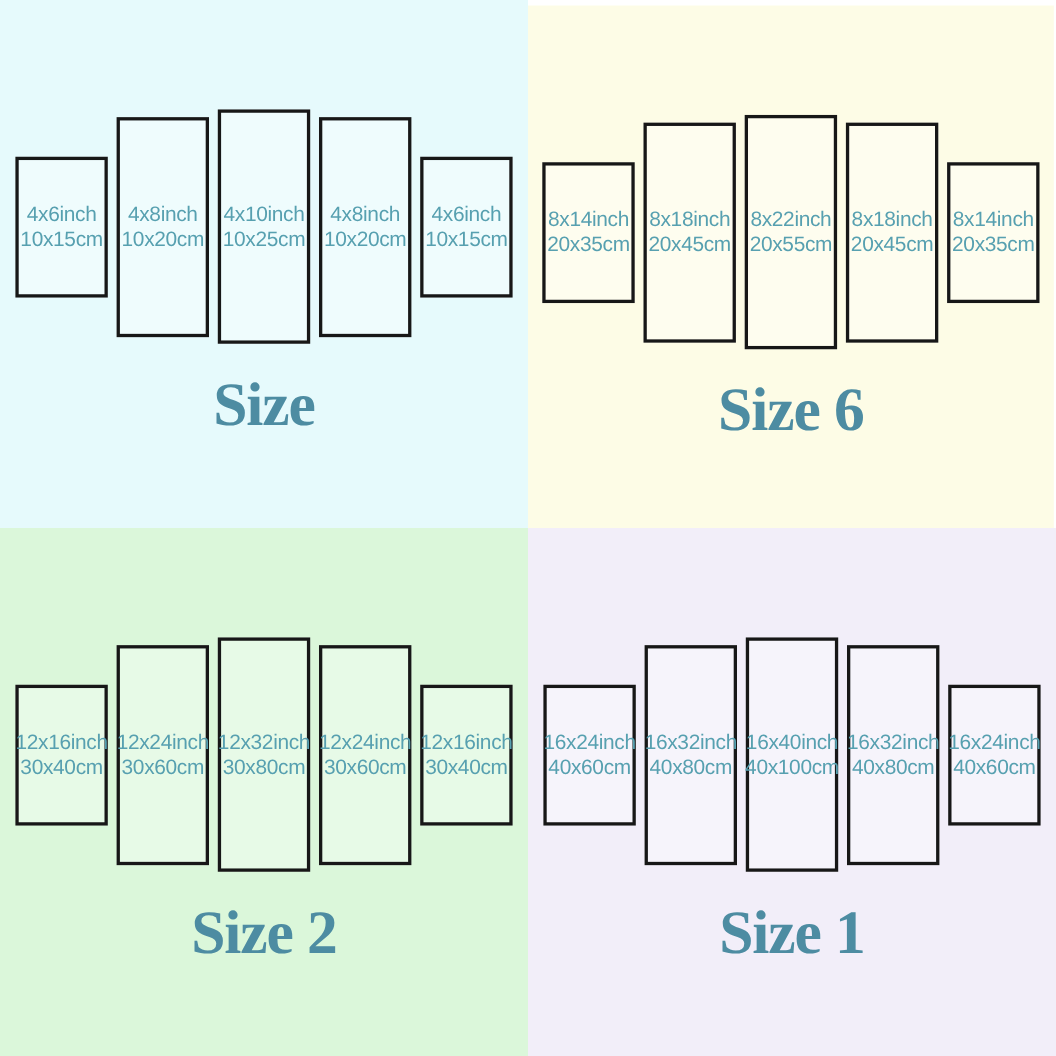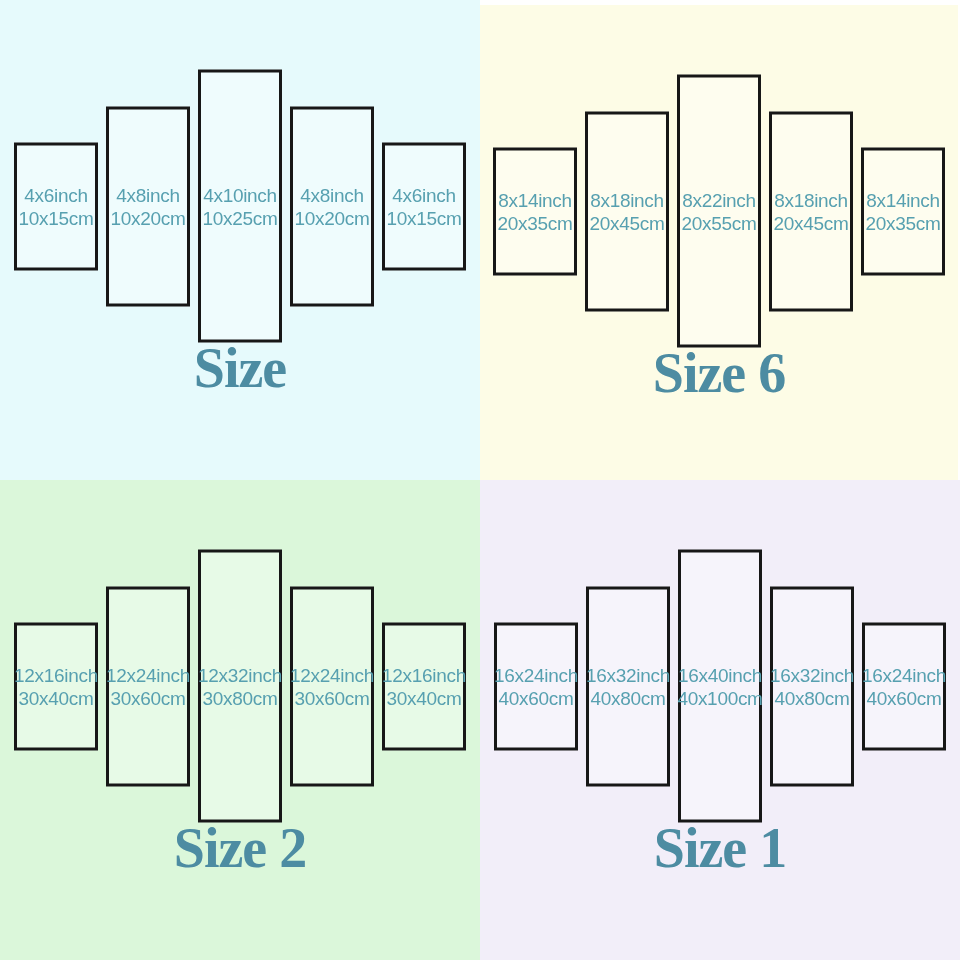--- a/index.html
+++ b/index.html
@@ -37,21 +37,21 @@
     box-sizing: border-box;
     border: 3px solid #171717;
     background: rgba(255,255,255,0.35);
     display: flex;
     align-items: center;
     justify-content: center;
     flex: 0 0 auto;
   }
   .panel.h-outer  { height: 128px; }
   .panel.h-mid    { height: 200px; }
-  .panel.h-center { height: 273px; }
+  .panel.h-center { height: 213px; }
 
   .panel-label {
     text-align: center;
     font-size: 19px;
     line-height: 23px;
     letter-spacing: -0.3px;
     white-space: nowrap;
     color: var(--label-color, #57a0b0);
   }
   .panel-label span { display: block; }

